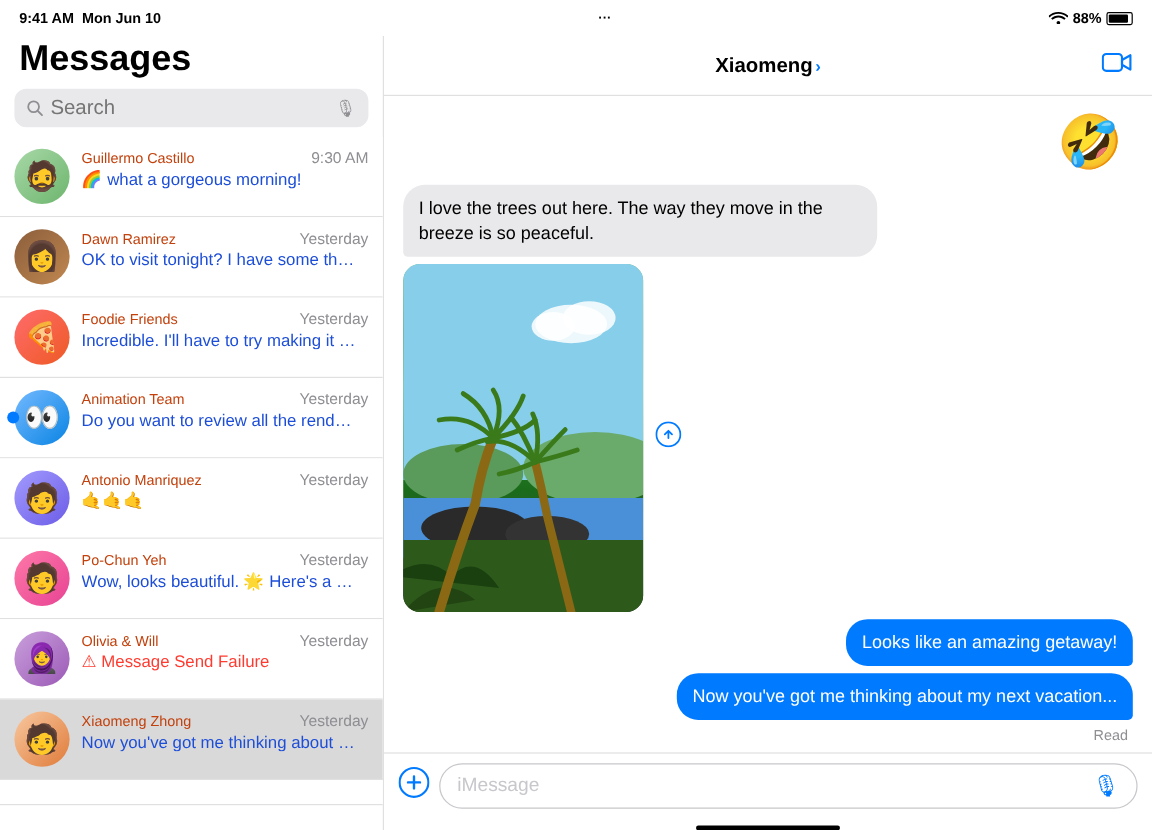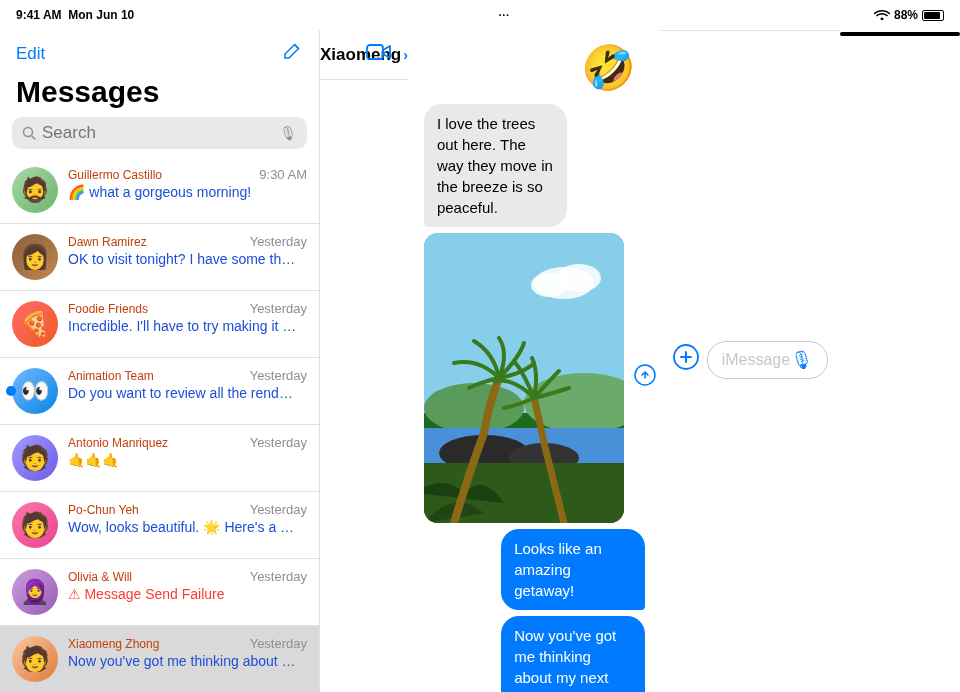--- a/index.html
+++ b/index.html
@@ -168,21 +168,21 @@
       position: absolute;
       left: 6px;
       top: 50%;
       transform: translateY(-50%);
     }
 
     
     .chat-panel {
       flex: 1;
       display: flex;
-      flex-direction: row;
+      flex-direction: column;
       background: #fff;
     }
 
     .chat-header {
       height: 50px;
       display: flex;
       align-items: center;
       justify-content: center;
       border-bottom: 0.5px solid #e0e0e0;
       position: relative;
@@ -341,29 +341,20 @@
     <span class="battery-icon">
       <span class="battery-fill"></span>
     </span>
   </div>
 </div>
 
 <div class="app-container">
 
   <div class="sidebar">
 
-    <div class="sidebar-header">
-      <span class="sidebar-edit-btn">Edit</span>
-      <span class="sidebar-compose-btn">
-        <svg width="22" height="22" viewBox="0 0 22 22" fill="none">
-          <path d="M4 18H8L17.5 8.5L13.5 4.5L4 14V18Z" stroke="#007aff" stroke-width="1.5" fill="none"></path>
-          <path d="M13.5 4.5L17.5 8.5" stroke="#007aff" stroke-width="1.5"></path>
-        </svg>
-      </span>
-    </div>
 
     <div class="sidebar-title">Messages</div>
 
     <div class="search-bar">
       <svg width="14" height="14" viewBox="0 0 14 14" fill="none">
         <circle cx="6" cy="6" r="4.5" stroke="#8e8e93" stroke-width="1.5"></circle>
         <path d="M9.5 9.5L13 13" stroke="#8e8e93" stroke-width="1.5" stroke-linecap="round"></path>
       </svg>
       <input class="search-input" type="text" placeholder="Search" style="">
       <span class="mic-icon">🎙</span>

